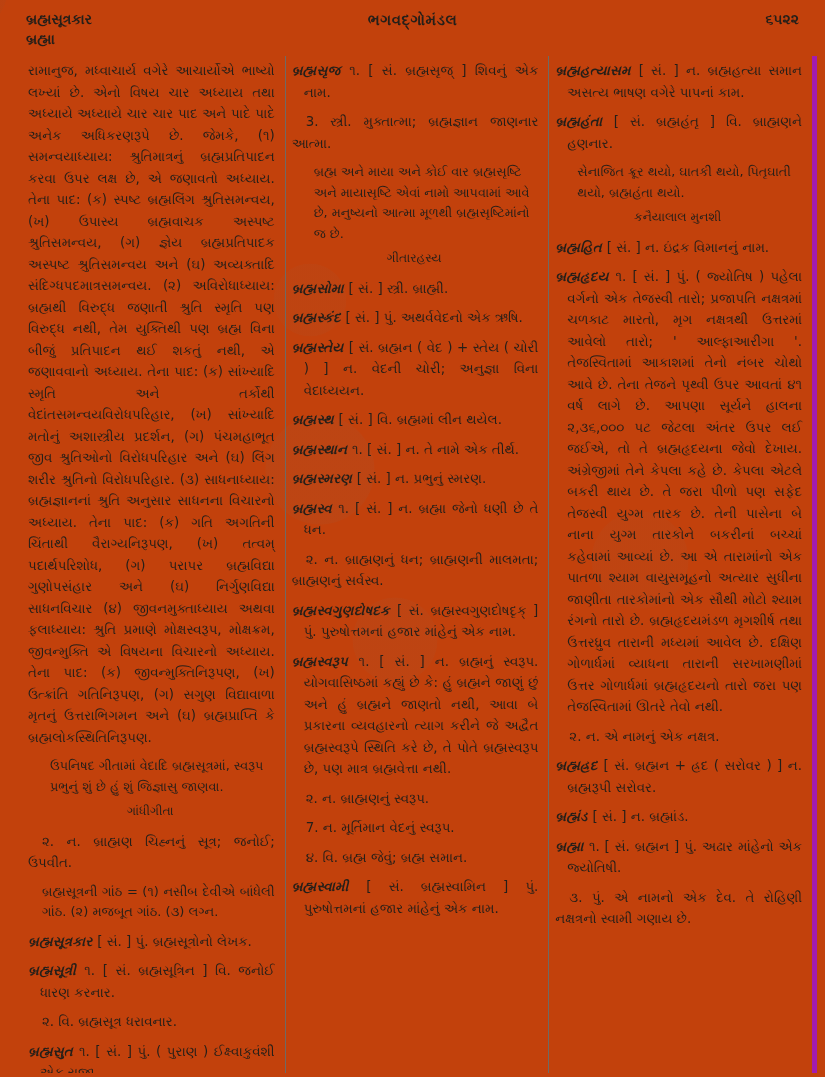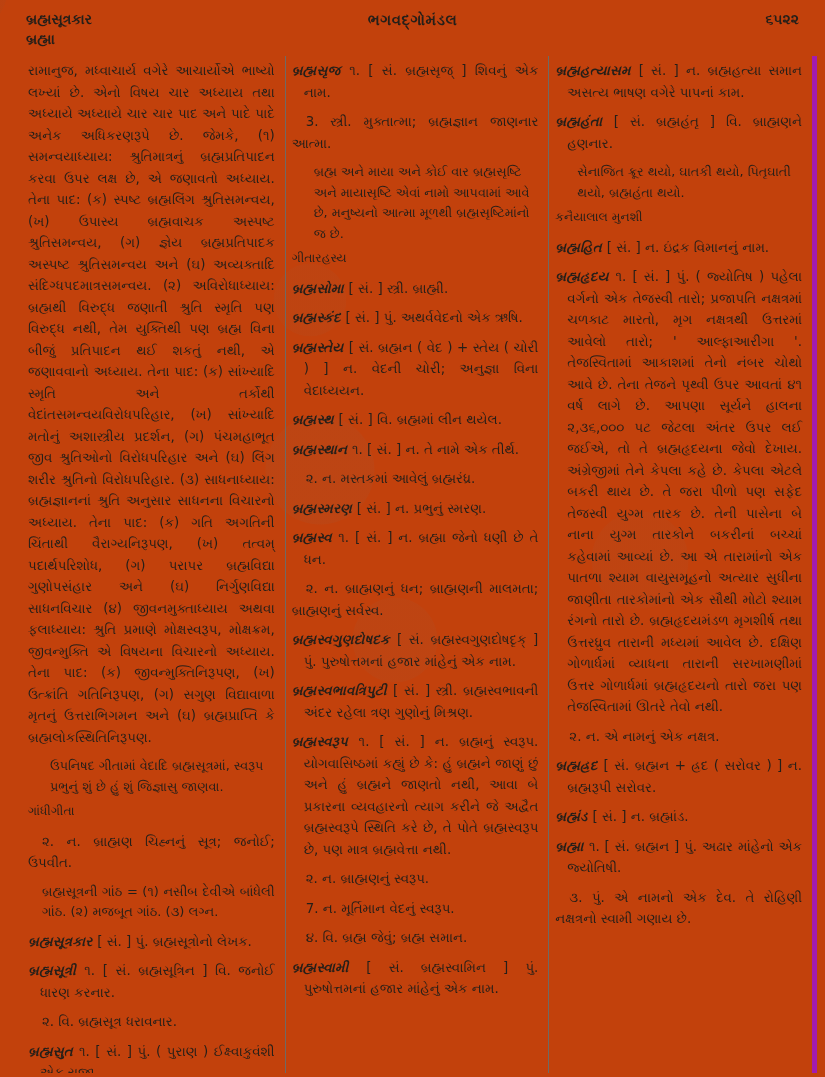--- a/index.html
+++ b/index.html
@@ -35,21 +35,21 @@
     border-right:1px solid #6e6a64;
     font-size:13.4px;line-height:21.5px;text-align:justify;
   }
   .col:last-child{border-right:5px solid #a21caf;}
   .block{margin:0 0 8px 0;}
   .block.para{text-indent:0;}
   .block.entry{text-indent:-12px;padding-left:12px;}
   .block.sub{text-indent:14px;}
   .block.idiom{margin-left:14px;font-size:13px;line-height:20.5px;}
   .block.quote{margin-left:22px;margin-right:4px;font-size:12.8px;line-height:20.5px;text-align:left;}
-  .block.attr{text-align:left;font-size:12.3px;margin-top:-4px;padding-right:2px;}
+  .block.attr{text-align:center;font-size:12.3px;margin-top:-4px;padding-right:2px;}
   .head{font-weight:bold;letter-spacing:.2px;font-style:italic;}
 </style>
 </head>
 <body>
 
 <div class="page">
   <div class="page-header">
     <div class="header-left">
       <div class="l1">બ્રહ્મસૂત્રકાર</div>
       <div class="l2">બ્રહ્મા</div>
@@ -74,26 +74,24 @@
     <div class="col">
         <p class="block entry"><span class="head">બ્રહ્મસૃજ </span><span>૧. [ સં. બ્રહ્મસૃજ્ ] શિવનું એક નામ.</span></p>
         <p class="block sub">3. સ્ત્રી. મુક્તાત્મા; બ્રહ્મજ્ઞાન જાણનાર આત્મા.</p>
         <p class="block quote">બ્રહ્મ અને માયા અને કોઈ વાર બ્રહ્મસૃષ્ટિ અને માયાસૃષ્ટિ એવાં નામો આપવામાં આવે છે, મનુષ્યનો આત્મા મૂળથી બ્રહ્મસૃષ્ટિમાંનો જ છે.</p>
         <p class="block attr">ગીતારહસ્ય</p>
         <p class="block entry"><span class="head">બ્રહ્મસોમા </span><span>[ સં. ] સ્ત્રી. બ્રાહ્મી.</span></p>
         <p class="block entry"><span class="head">બ્રહ્મસ્કંદ </span><span>[ સં. ] પું. અથર્વવેદનો એક ઋષિ.</span></p>
         <p class="block entry"><span class="head">બ્રહ્મસ્તેય </span><span>[ સં. બ્રહ્મન ( વેદ ) + સ્તેય ( ચોરી ) ] ન. વેદની ચોરી; અનુજ્ઞા વિના વેદાધ્યયન.</span></p>
         <p class="block entry"><span class="head">બ્રહ્મસ્થ </span><span>[ સં. ] વિ. બ્રહ્મમાં લીન થયેલ.</span></p>
         <p class="block entry"><span class="head">બ્રહ્મસ્થાન </span><span>૧. [ સં. ] ન. તે નામે એક તીર્થ.</span></p>
-        <p class="block sub">૨. ન. મસ્તકમાં આવેલું બ્રહ્મરંધ્ર.</p>
         <p class="block entry"><span class="head">બ્રહ્મસ્મરણ </span><span>[ સં. ] ન. પ્રભુનું સ્મરણ.</span></p>
         <p class="block entry"><span class="head">બ્રહ્મસ્વ </span><span>૧. [ સં. ] ન. બ્રહ્મા જેનો ધણી છે તે ધન.</span></p>
         <p class="block sub">૨. ન. બ્રાહ્મણનું ધન; બ્રાહ્મણની માલમતા; બ્રાહ્મણનું સર્વસ્વ.</p>
         <p class="block entry"><span class="head">બ્રહ્મસ્વગુણદોષદક </span><span>[ સં. બ્રહ્મસ્વગુણદોષદૃક્ ] પું. પુરુષોત્તમનાં હજાર માંહેનું એક નામ.</span></p>
-        <p class="block entry"><span class="head">બ્રહ્મસ્વભાવત્રિપુટી </span><span>[ સં. ] સ્ત્રી. બ્રહ્મસ્વભાવની અંદર રહેલા ત્રણ ગુણોનું મિશ્રણ.</span></p>
         <p class="block entry"><span class="head">બ્રહ્મસ્વરૂપ </span><span>૧. [ સં. ] ન. બ્રહ્મનું સ્વરૂપ. યોગવાસિષ્ઠમાં કહ્યું છે કે: હું બ્રહ્મને જાણું છું અને હું બ્રહ્મને જાણતો નથી, આવા બે પ્રકારના વ્યવહારનો ત્યાગ કરીને જે અદ્વૈત બ્રહ્મસ્વરૂપે સ્થિતિ કરે છે, તે પોતે બ્રહ્મસ્વરૂપ છે, પણ માત્ર બ્રહ્મવેત્તા નથી.</span></p>
         <p class="block sub">૨. ન. બ્રાહ્મણનું સ્વરૂપ.</p>
         <p class="block sub">7. ન. મૂર્તિમાન વેદનું સ્વરૂપ.</p>
         <p class="block sub">૪. વિ. બ્રહ્મ જેવું; બ્રહ્મ સમાન.</p>
         <p class="block entry"><span class="head">બ્રહ્મસ્વામી </span><span>[ સં. બ્રહ્મસ્વામિન ] પું. પુરુષોત્તમનાં હજાર માંહેનું એક નામ.</span></p>
       </div>
     <div class="col">
         <p class="block entry"><span class="head">બ્રહ્મહત્યાસમ </span><span>[ સં. ] ન. બ્રહ્મહત્યા સમાન અસત્ય ભાષણ વગેરે પાપનાં કામ.</span></p>
         <p class="block entry"><span class="head">બ્રહ્મહંતા </span><span>[ સં. બ્રહ્મહંતૃ ] વિ. બ્રાહ્મણને હણનાર.</span></p>
         <p class="block quote">સેનાજિત ક્રૂર થયો, ઘાતકી થયો, પિતૃઘાતી થયો, બ્રહ્મહંતા થયો.</p>

